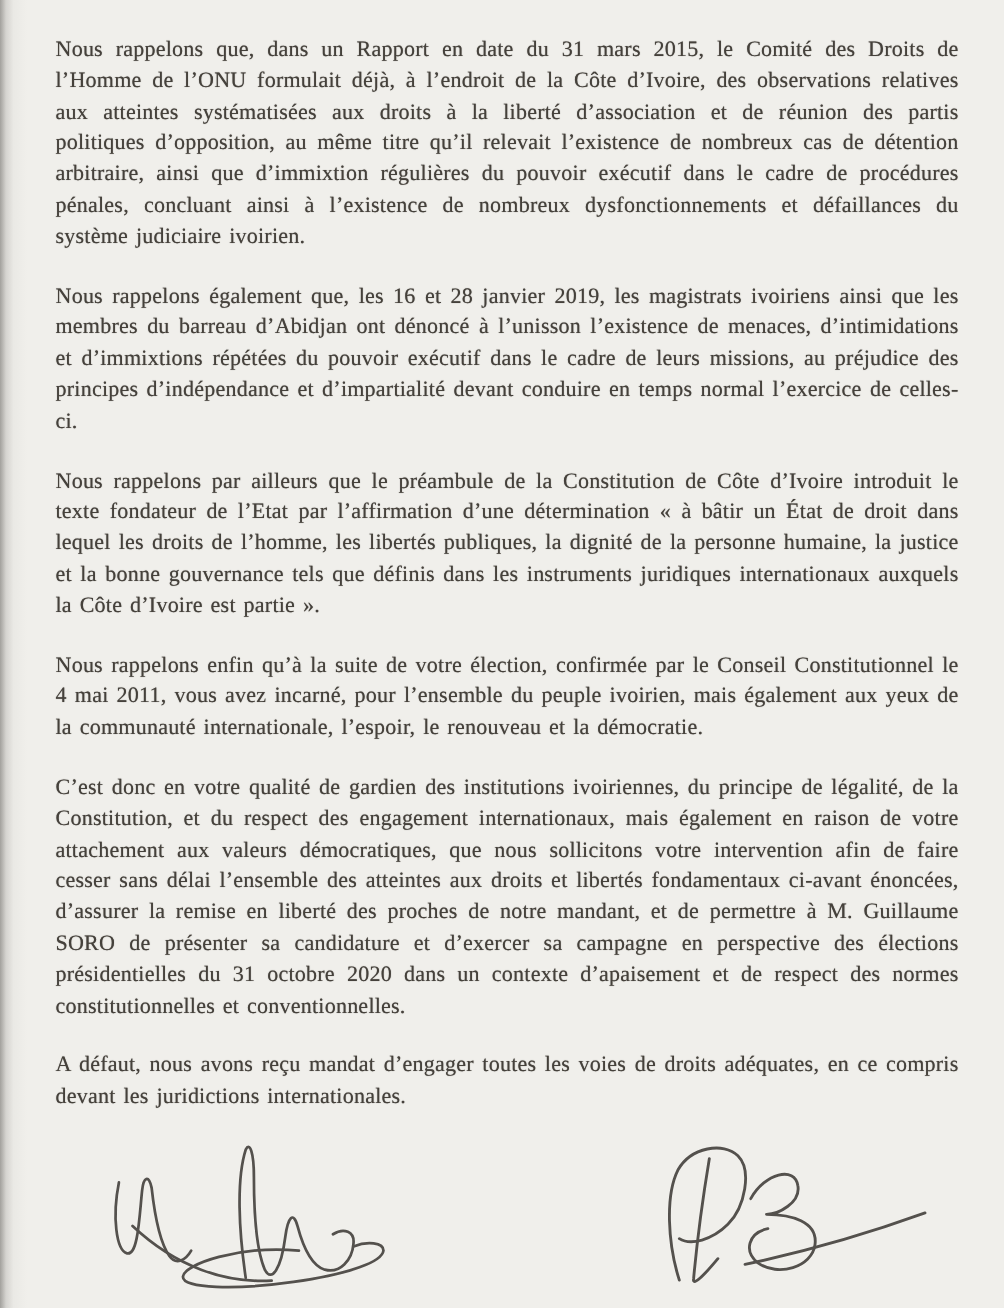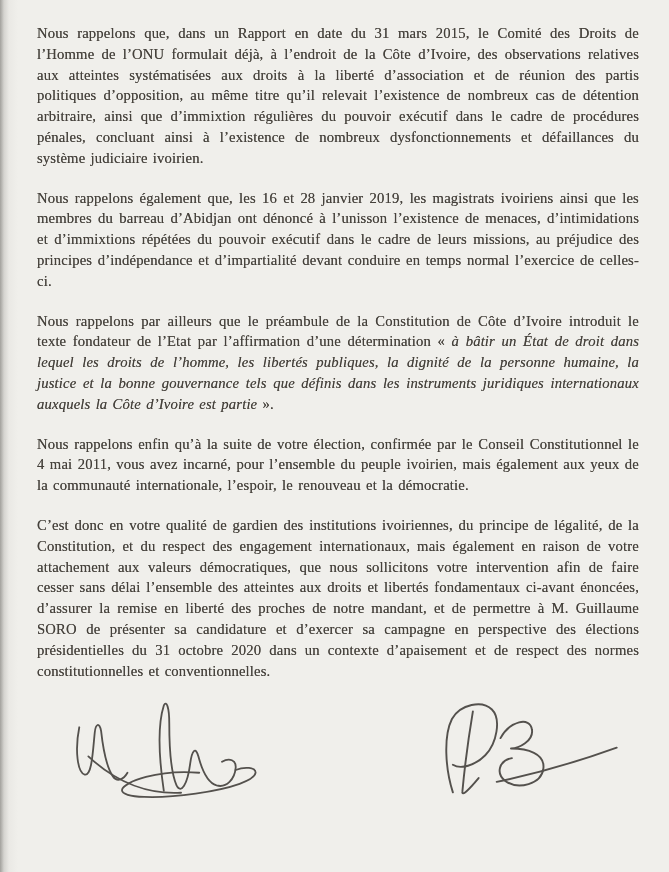--- a/index.html
+++ b/index.html
@@ -36,21 +36,20 @@
     margin: 0 0 19px 0;
     text-align: justify;
     font-size: 14.7px;
     line-height: 20.8px;
     letter-spacing: 0.15px;
     word-spacing: 1.4px;
     color: #45413b;
     text-shadow: 0 0 0.6px rgba(74,70,64,0.75);
   }
   .quote-italic {
-    font-style: italic;
   }
   .signature-row {
     display: flex;
     justify-content: space-between;
     margin-top: 2px;
     padding: 0 4px 0 12px;
   }
   .sig-col-left  { width: 280px; }
   .sig-col-right { width: 230px; }
   .sig-image { display: block; }
@@ -75,20 +74,21 @@
     <p class="para">Nous rappelons que, dans un Rapport en date du 31 mars 2015, le Comité des Droits de l’Homme de l’ONU formulait déjà, à l’endroit de la Côte d’Ivoire, des observations relatives aux atteintes systématisées aux droits à la liberté d’association et de réunion des partis politiques d’opposition, au même titre qu’il relevait l’existence de nombreux cas de détention arbitraire, ainsi que d’immixtion régulières du pouvoir exécutif dans le cadre de procédures pénales, concluant ainsi à l’existence de nombreux dysfonctionnements et défaillances du système judiciaire ivoirien.</p>
 
     <p class="para">Nous rappelons également que, les 16 et 28 janvier 2019, les magistrats ivoiriens ainsi que les membres du barreau d’Abidjan ont dénoncé à l’unisson l’existence de menaces, d’intimidations et d’immixtions répétées du pouvoir exécutif dans le cadre de leurs missions, au préjudice des principes d’indépendance et d’impartialité devant conduire en temps normal l’exercice de celles-ci.</p>
 
     <p class="para"><span>Nous rappelons par ailleurs que le préambule de la Constitution de Côte d’Ivoire introduit le texte fondateur de l’Etat par l’affirmation d’une détermination « </span><span class="quote-italic">à bâtir un État de droit dans lequel les droits de l’homme, les libertés publiques, la dignité de la personne humaine, la justice et la bonne gouvernance tels que définis dans les instruments juridiques internationaux auxquels la Côte d’Ivoire est partie</span><span> ».</span></p>
 
     <p class="para">Nous rappelons enfin qu’à la suite de votre élection, confirmée par le Conseil Constitutionnel le 4 mai 2011, vous avez incarné, pour l’ensemble du peuple ivoirien, mais également aux yeux de la communauté internationale, l’espoir, le renouveau et la démocratie.</p>
 
     <p class="para">C’est donc en votre qualité de gardien des institutions ivoiriennes, du principe de légalité, de la Constitution, et du respect des engagement internationaux, mais également en raison de votre attachement aux valeurs démocratiques, que nous sollicitons votre intervention afin de faire cesser sans délai l’ensemble des atteintes aux droits et libertés fondamentaux ci-avant énoncées, d’assurer la remise en liberté des proches de notre mandant, et de permettre à M. Guillaume SORO de présenter sa candidature et d’exercer sa campagne en perspective des élections présidentielles du 31 octobre 2020 dans un contexte d’apaisement et de respect des normes constitutionnelles et conventionnelles.</p>
 
+    <p class="para">A défaut, nous avons reçu mandat d’engager toutes les voies de droits adéquates, en ce compris devant les juridictions internationales.</p>
 
 
     <div class="signature-row">
 
       <div class="sig-col-left">
         <svg class="sig-image left" width="218" height="100" viewBox="0 0 222 110" aria-hidden="true">
           <path d="M20,30 C15,55 18,80 26,82 C34,84 35,55 37,36 C38,26 42,24 44,34 C46,52 50,74 57,84 C62,91 69,87 73,80"></path>
           <path d="M30,62 C62,92 98,104 132,102"></path>
           <path d="M113,100 C108,66 106,28 113,6 C116,0 119,8 119,26 C119,52 121,80 127,94 C132,104 139,93 142,70 C144,55 148,51 151,62 C155,77 161,91 171,94 C182,97 191,87 192,75 C193,66 185,63 177,68"></path>
           <path d="M152,80 C108,76 68,90 67,99 C66,108 106,109 148,103 C190,97 213,88 214,80 C214,74 202,73 192,77"></path>

